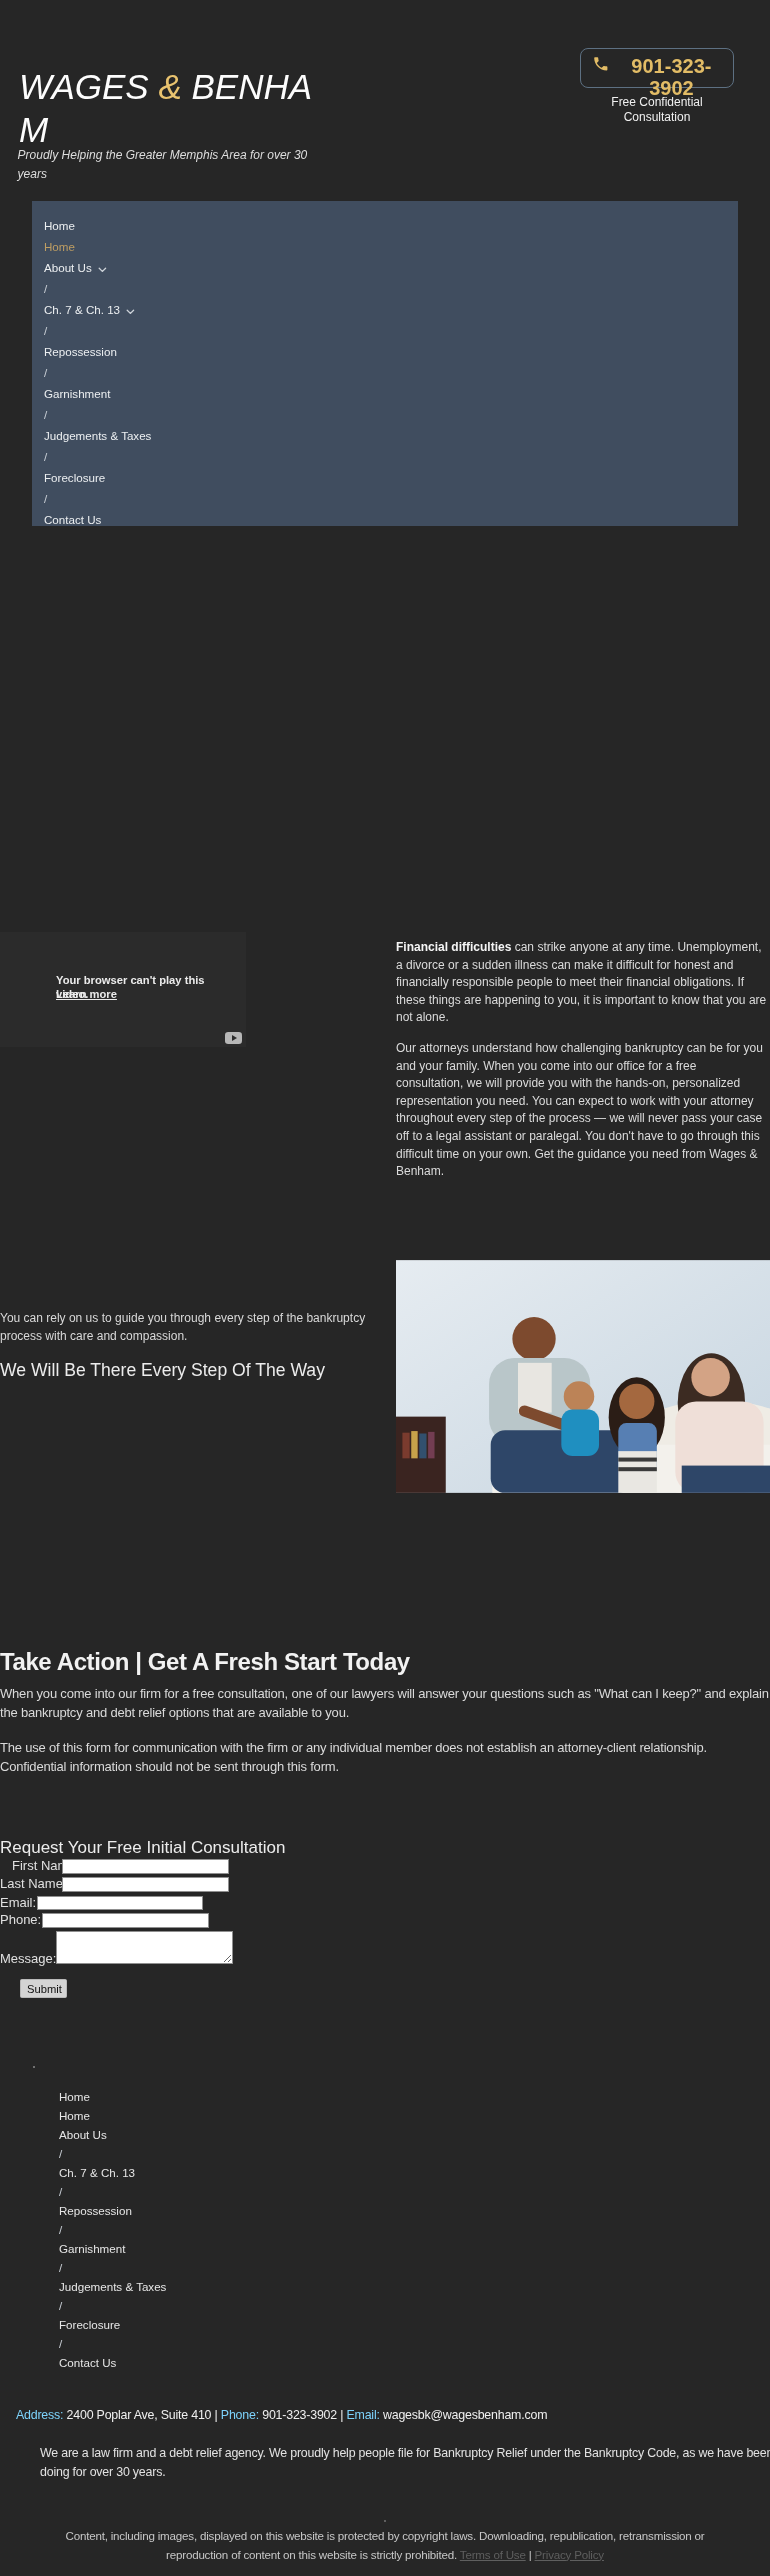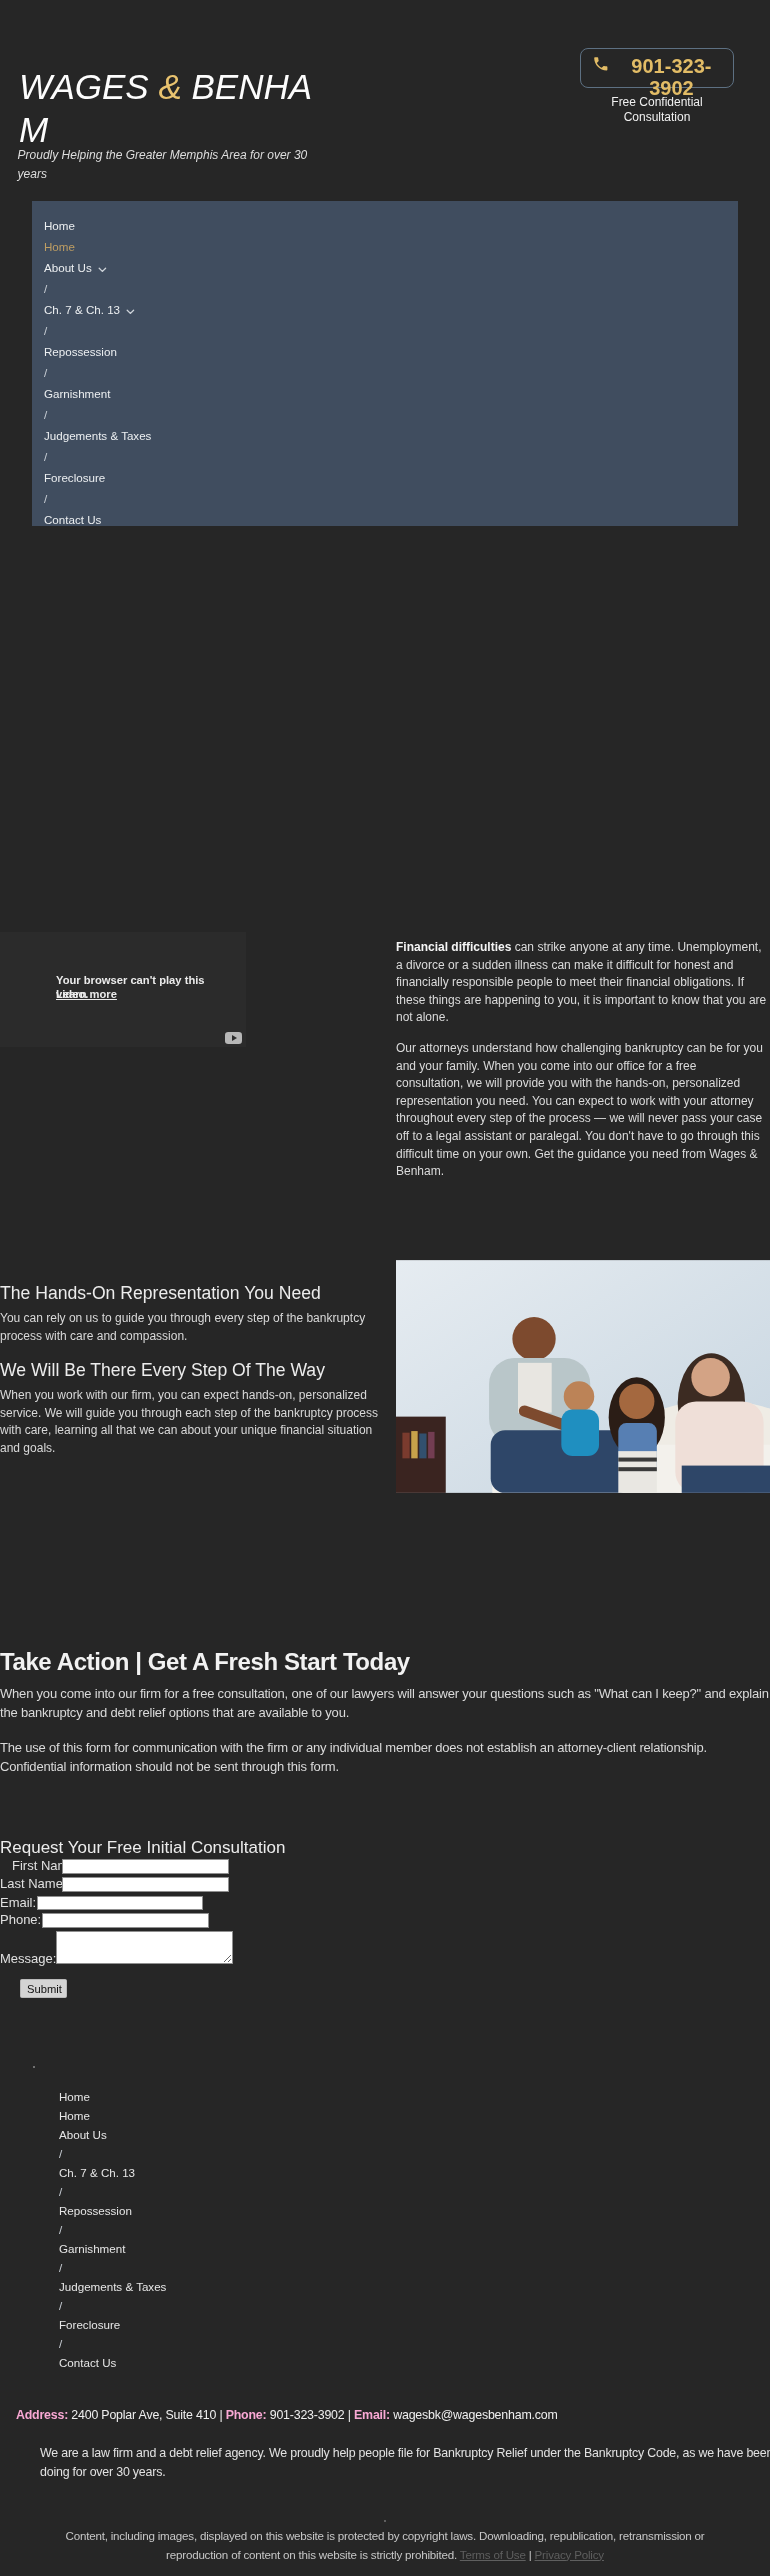--- a/index.html
+++ b/index.html
@@ -85,21 +85,21 @@
     background:#d4d4d4; border:0.8px solid #b9b9b9; border-radius:1.6px; font-size:11.2px;
     color:#111; font-family:"Liberation Sans", sans-serif; cursor:pointer; }
 
   
   .footer-dot { left:33px; top:2066px; width:2.4px; height:2.4px; border-radius:50%; background:#8a8a8a; }
   .footer-nav { left:59px; top:2087px; width:321px; }
   .footer-nav li { height:19px; display:flex; align-items:center; font-size:11.6px;
     color:#e6e6e6; cursor:pointer; }
   .address { left:16px; top:2408px; width:746px; font-size:12.4px; letter-spacing:-0.2px;
     color:#efefef; }
-  .address .gold { color:#f9a8d4; font-weight:bold; }
+  .address .gold { color:#7dd3fc; font-weight:normal; }
   .disclaimer { left:16px; top:2444px; width:746px; font-size:12.4px; line-height:18.5px;
     letter-spacing:-0.2px; color:#e2e2e2;margin-left:24px; }
   .copyright { left:40px; top:2527px; width:690px; text-align:center; font-size:11.6px;
     line-height:18.5px; letter-spacing:-0.2px; color:#c7c7c7; }
   .copyright a { color:#5f5f5f; text-decoration:underline; cursor:pointer; }
   .copy-dot { left:384px; top:2520px; width:1.6px; height:1.6px; border-radius:50%; background:#6a6a6a; }
 </style>
 </head>
 <body>
 
@@ -181,24 +181,22 @@
     <div class="yt-icon">
         <span class="tri"></span>
       </div>
   </div>
 
   <div class="abs intro-col">
     <p><span class="lead">Financial difficulties</span><span> can strike anyone at any time. Unemployment, a divorce or a sudden illness can make it difficult for honest and financially responsible people to meet their financial obligations. If these things are happening to you, it is important to know that you are not alone.</span></p>
     <p>Our attorneys understand how challenging bankruptcy can be for you and your family. When you come into our office for a free consultation, we will provide you with the hands-on, personalized representation you need. You can expect to work with your attorney throughout every step of the process — we will never pass your case off to a legal assistant or paralegal. You don't have to go through this difficult time on your own. Get the guidance you need from Wages &amp; Benham.</p>
   </div>
 
-  <h2 class="abs h2 rep-h1">The Hands-On Representation You Need</h2>
   <p class="abs rep-p1">You can rely on us to guide you through every step of the bankruptcy process with care and compassion.</p>
   <h2 class="abs h2 rep-h2">We Will Be There Every Step Of The Way</h2>
-  <p class="abs rep-p2">When you work with our firm, you can expect hands-on, personalized service. We will guide you through each step of the bankruptcy process with care, learning all that we can about your unique financial situation and goals.</p>
 
   <div class="abs photo">
     <svg width="374" height="233" viewBox="0 0 466 290">
       <defs>
         <linearGradient id="wall" x1="0" y1="0" x2="1" y2="1">
           <stop offset="0" stop-color="#e6ecf1"></stop>
             <stop offset="1" stop-color="#c7d5e0"></stop>
         </linearGradient>
       </defs>
       <rect width="466" height="290" fill="url(#wall)"></rect>

